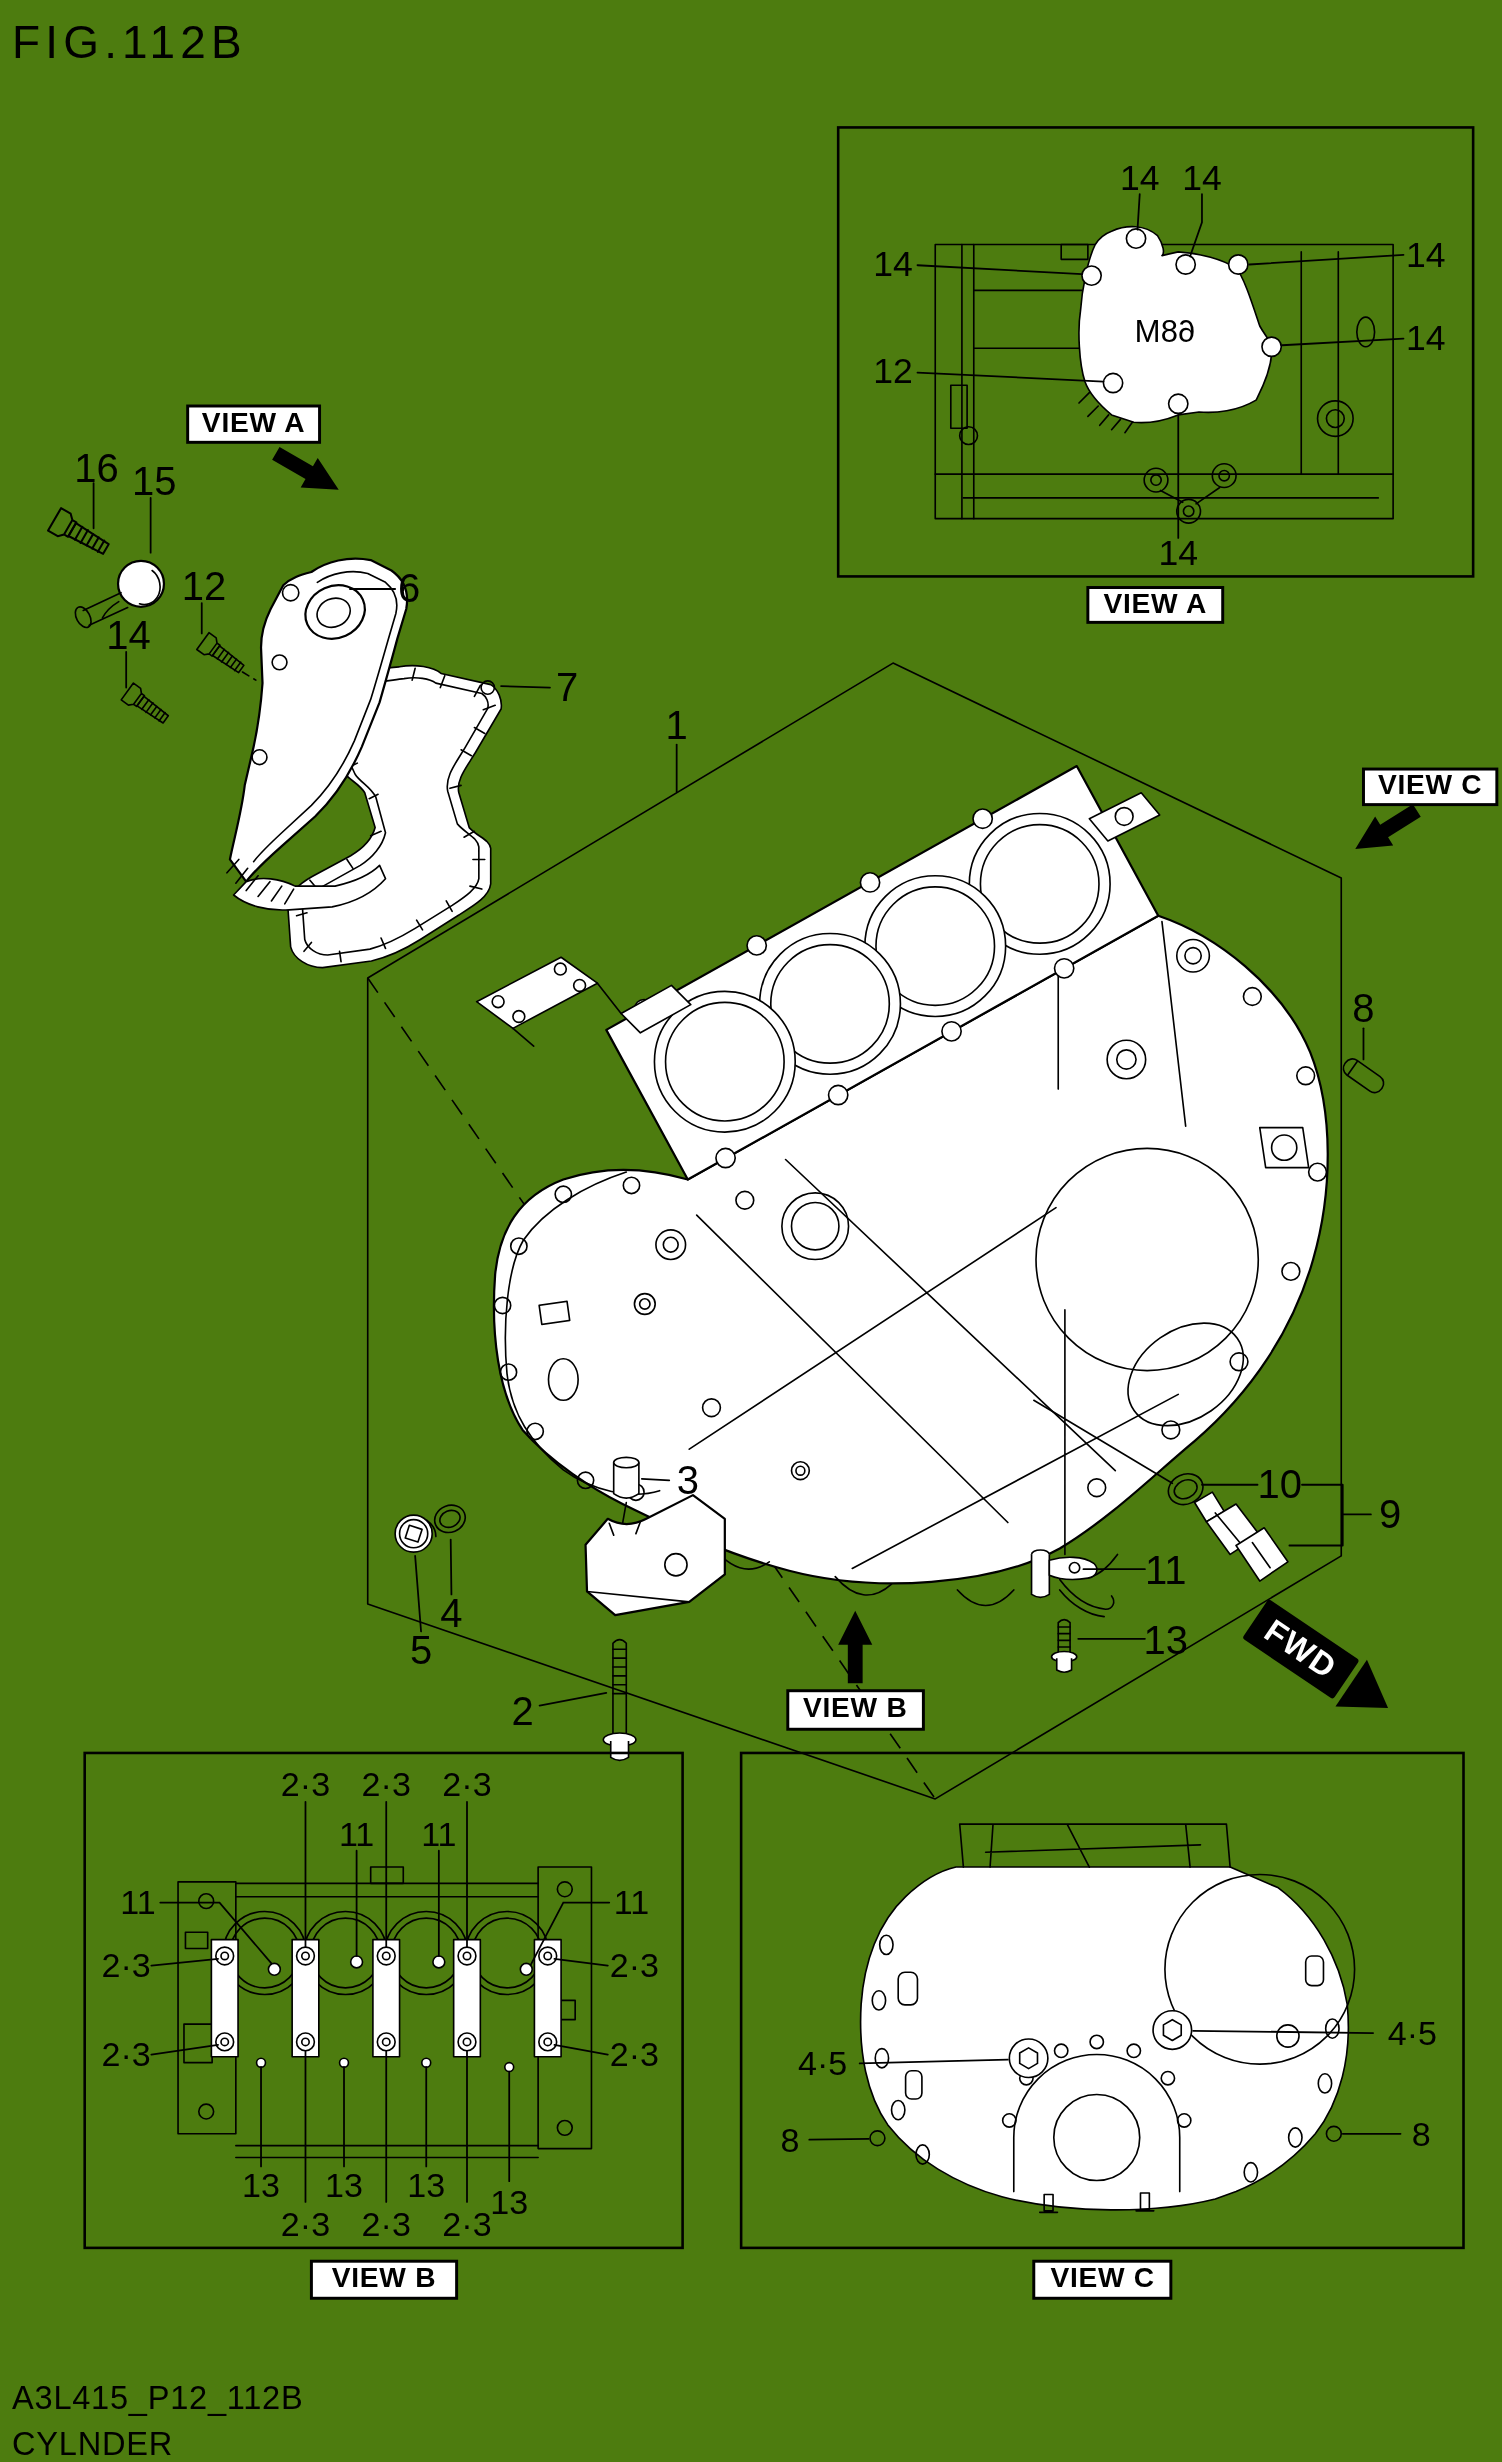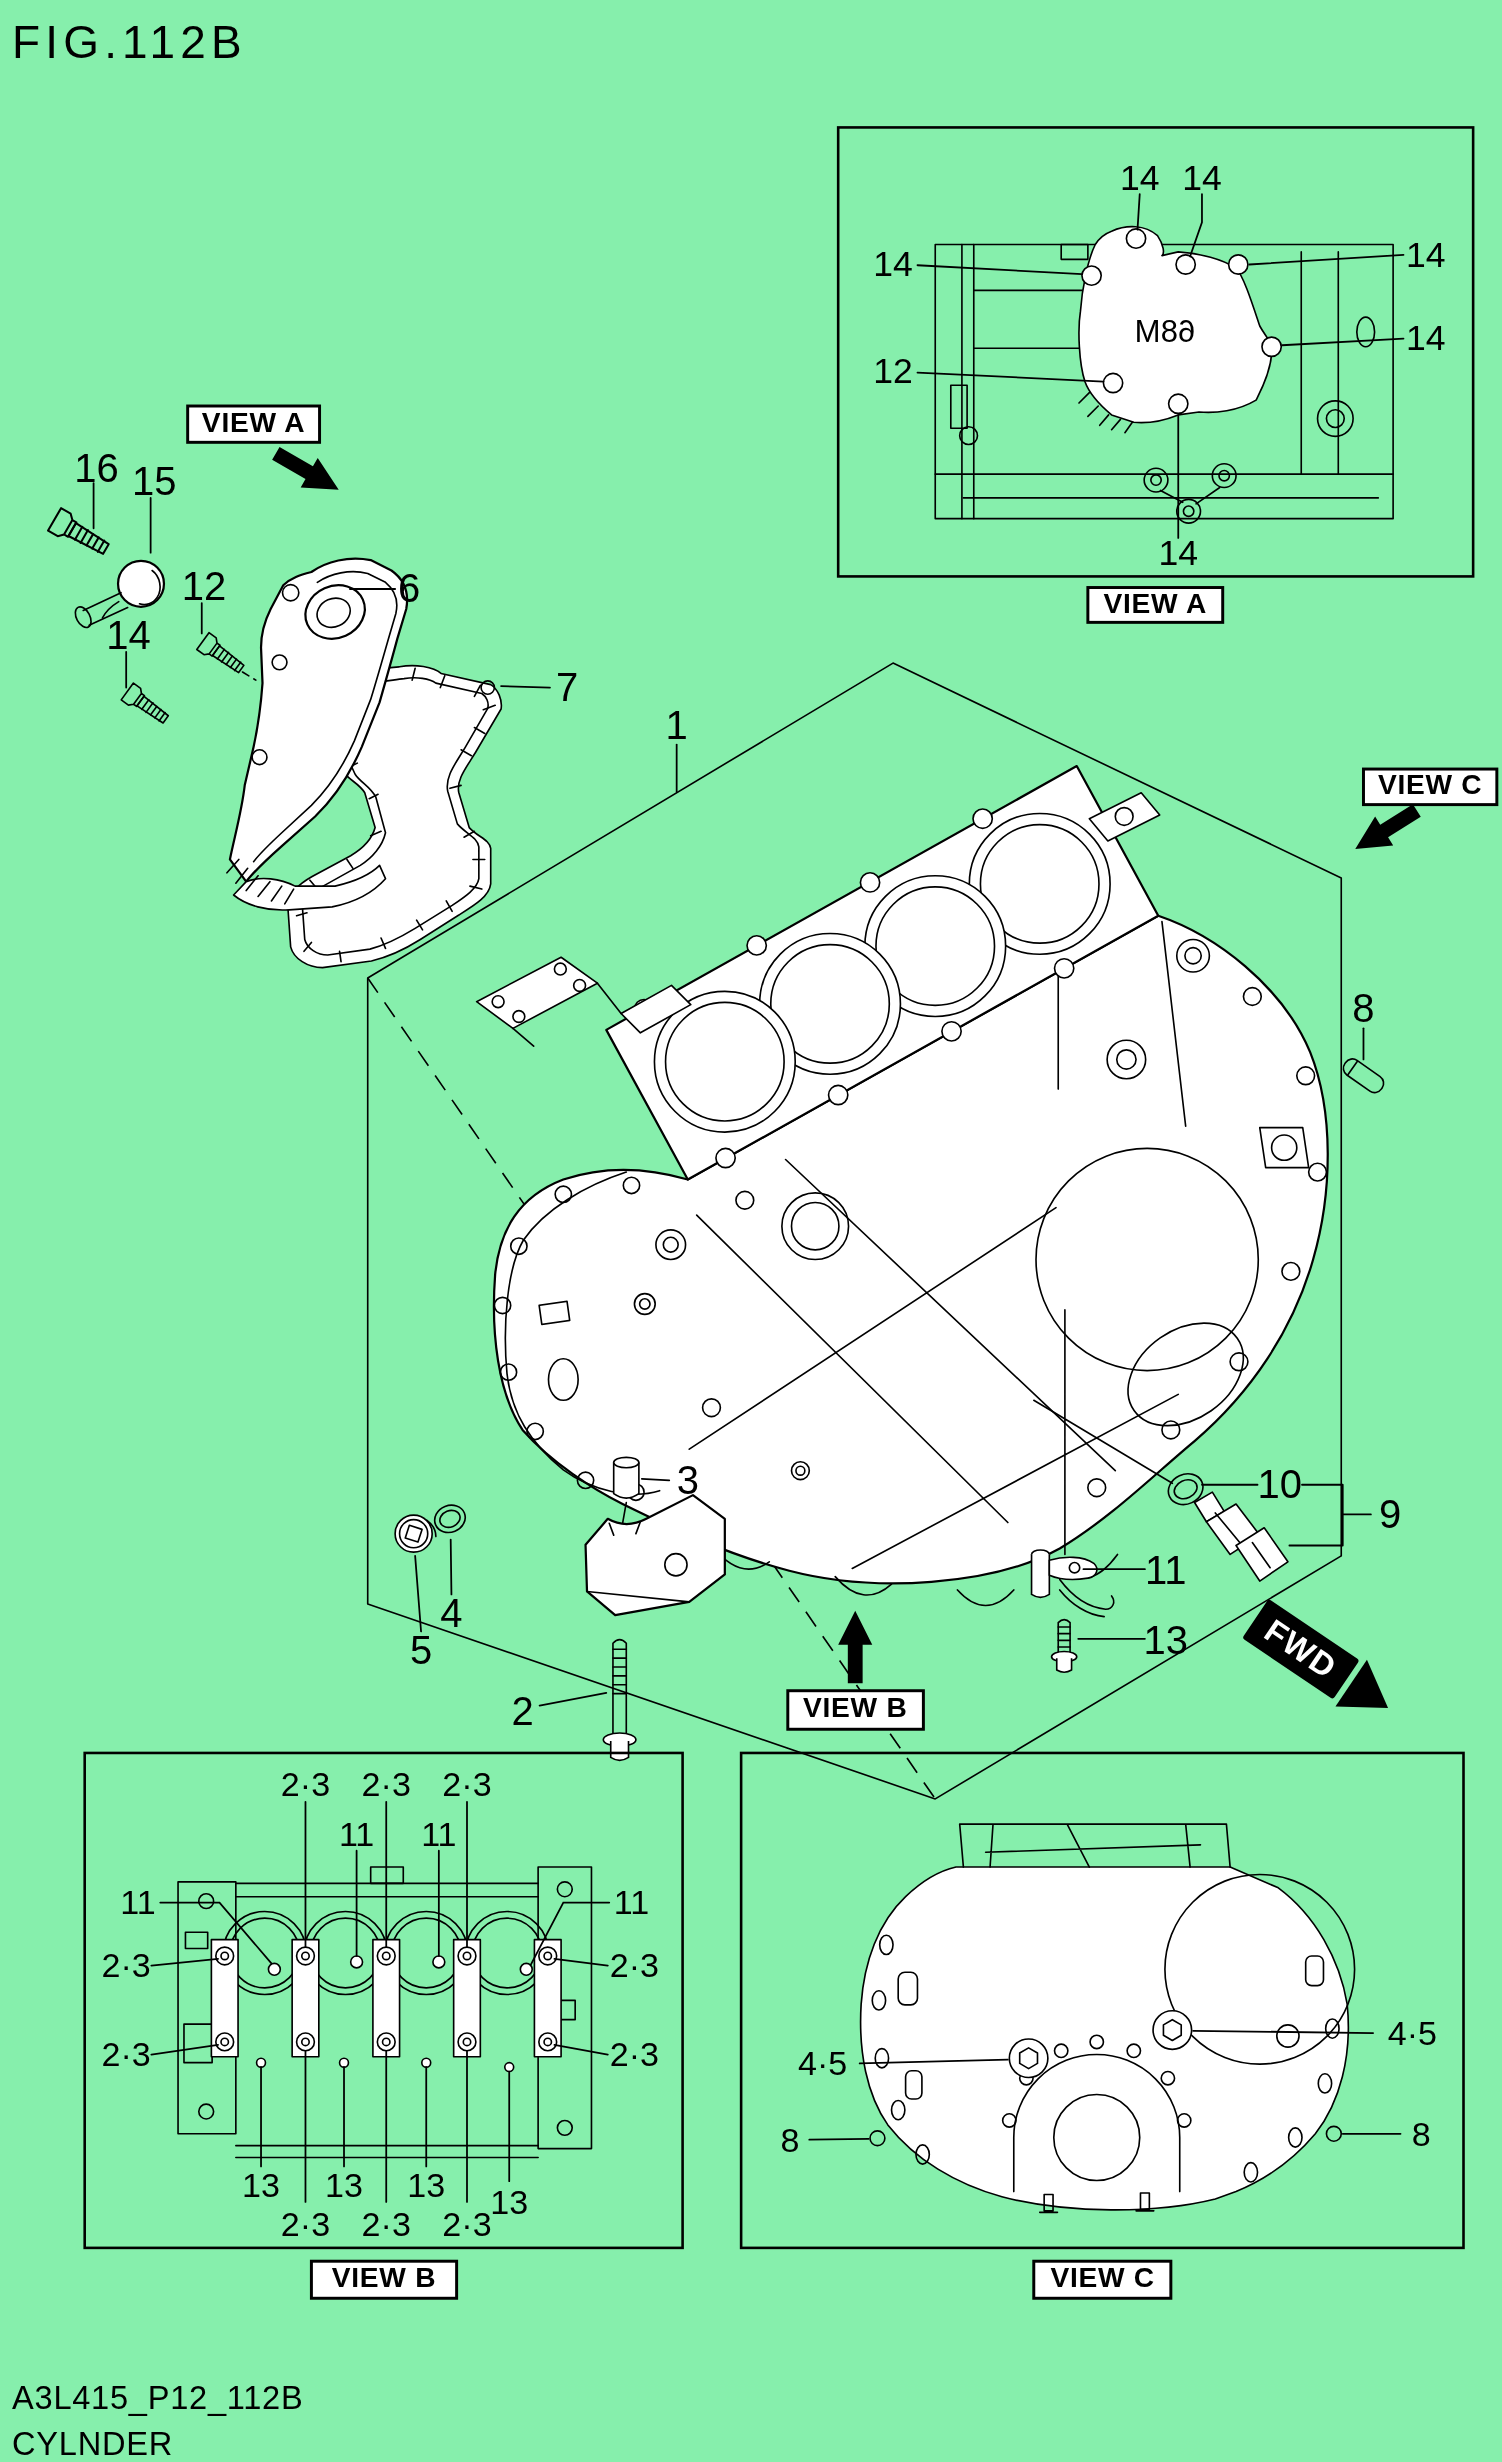--- a/index.html
+++ b/index.html
@@ -1,16 +1,16 @@
 <!DOCTYPE html>
 <html style="font-size:12px"><head>
 <meta charset="utf-8">
 <style>
   html,body{margin:0;padding:0;background:#fff}
-  .page{position:relative;width:1503px;height:2462px;background:#86efac;overflow:hidden}
+  .page{position:relative;width:1503px;height:2462px;background:#4d7c0f;overflow:hidden}
   svg{position:absolute;left:0;top:0}
   .s3{stroke:#000;stroke-width:3;fill:none;stroke-linecap:round;stroke-linejoin:round}
   .s2{stroke:#000;stroke-width:2.2;fill:none;stroke-linecap:round;stroke-linejoin:round}
   .sf{stroke:#000;stroke-width:3;fill:#fff;stroke-linejoin:round}
   .sf2{stroke:#000;stroke-width:2.2;fill:#fff;stroke-linejoin:round}
   .ld{stroke:#000;stroke-width:2.4;fill:none;stroke-linecap:round}
   .dsh{stroke:#000;stroke-width:2.2;stroke-dasharray:24 16;fill:none}
   .blk{fill:#000;stroke:none}
   text{font-family:"Liberation Sans","DejaVu Sans",sans-serif;fill:#000}
   .t{font-size:54px;text-anchor:middle}

